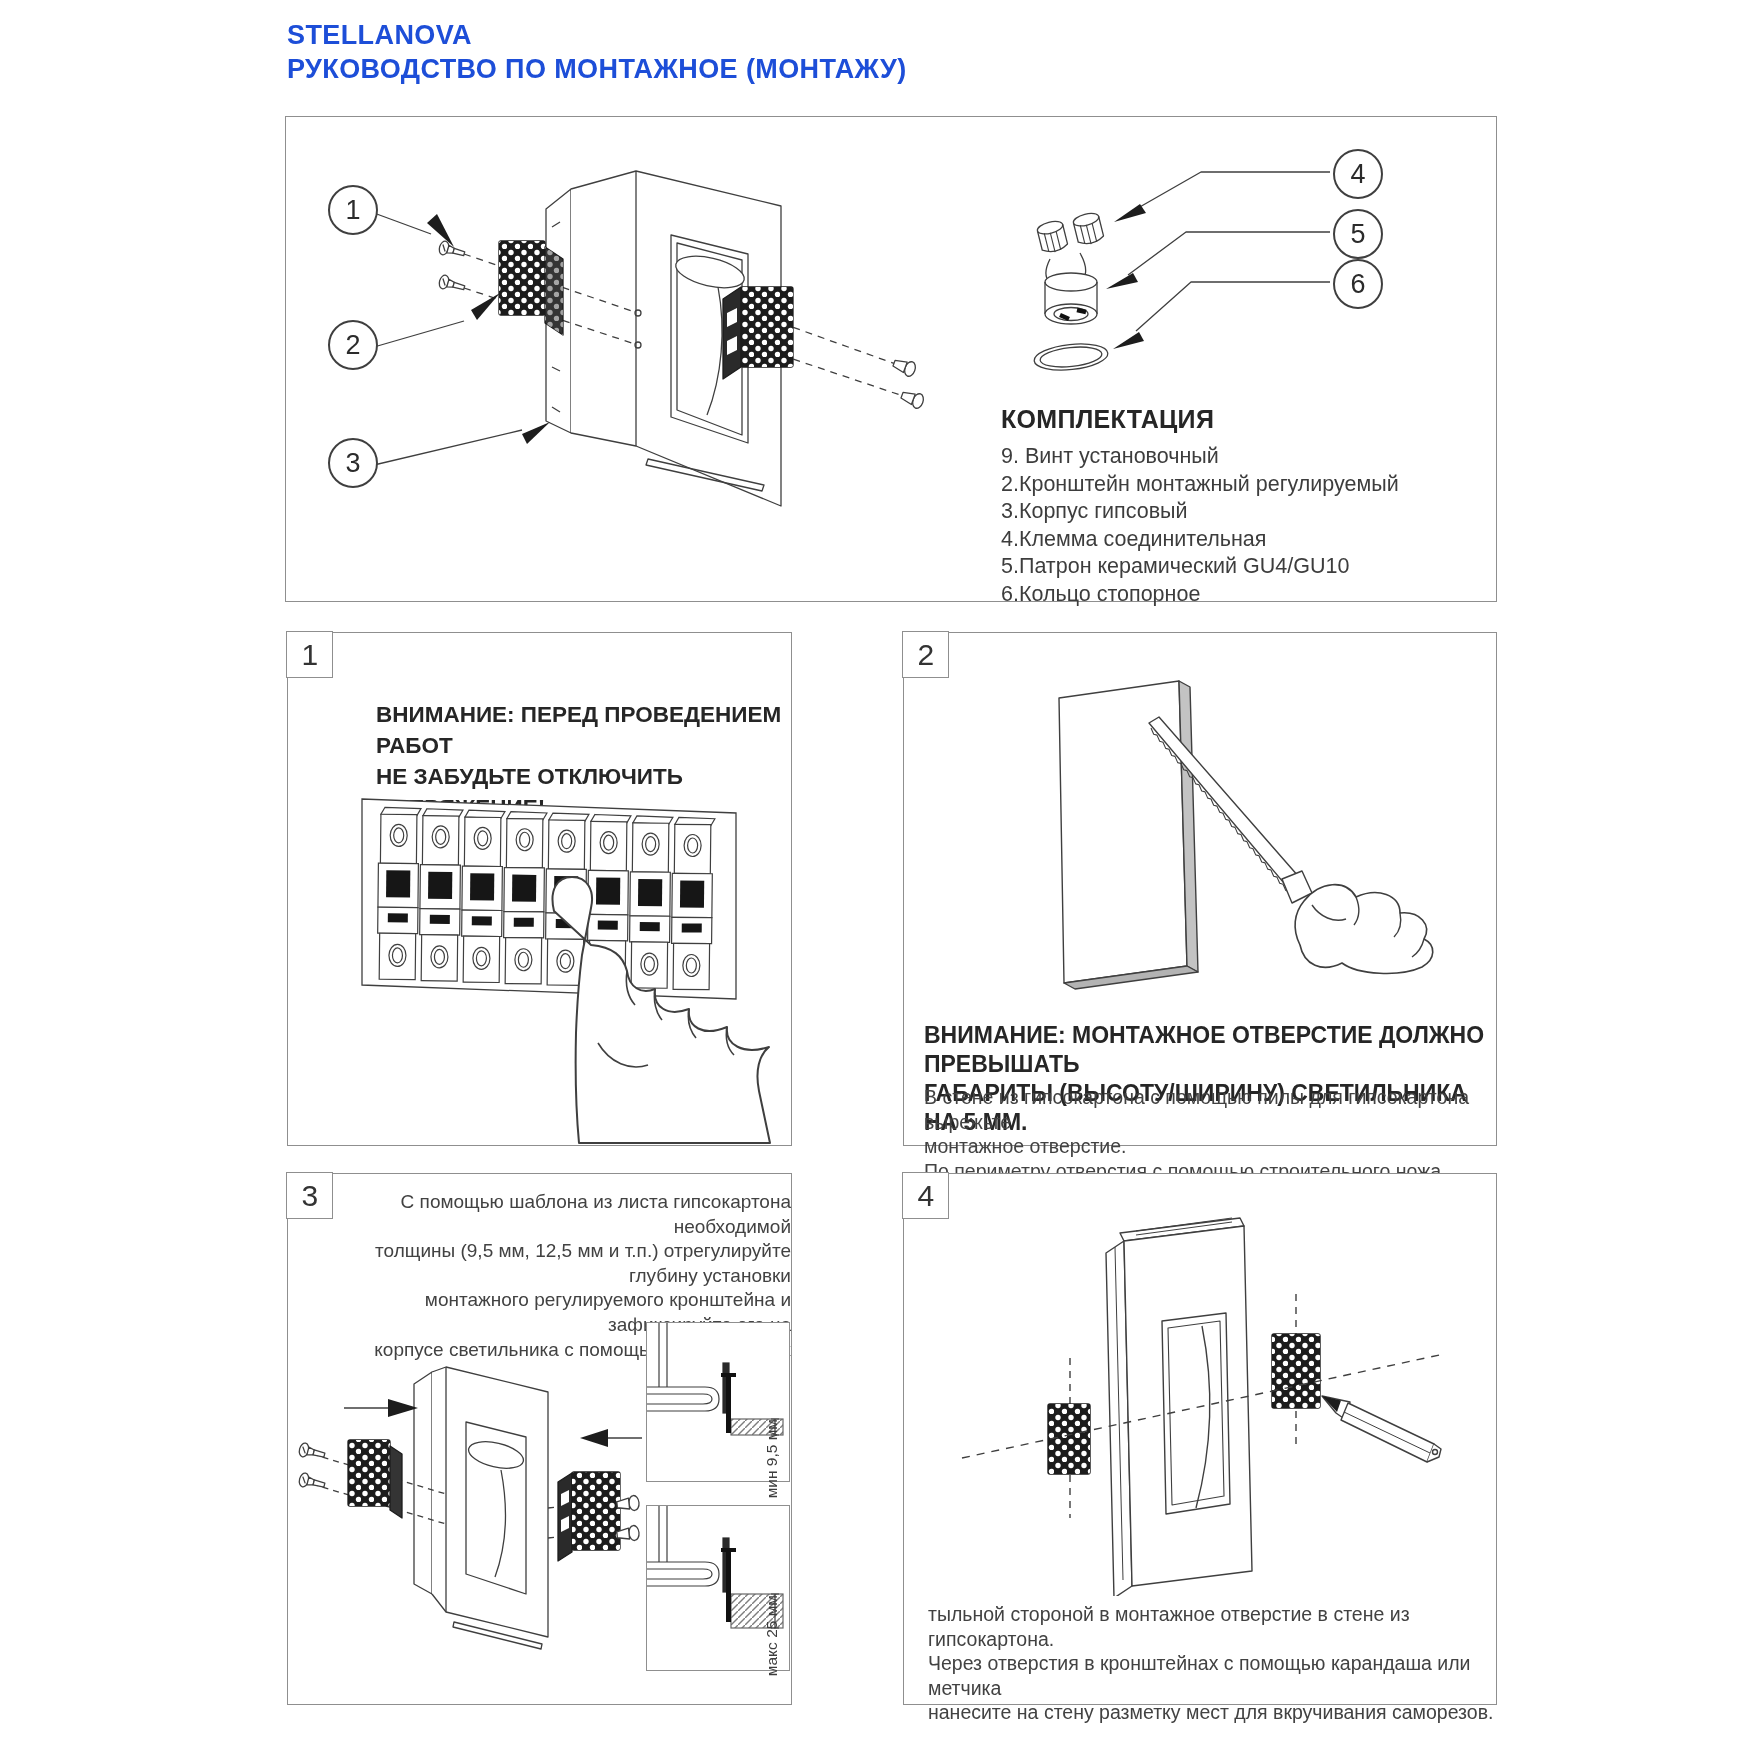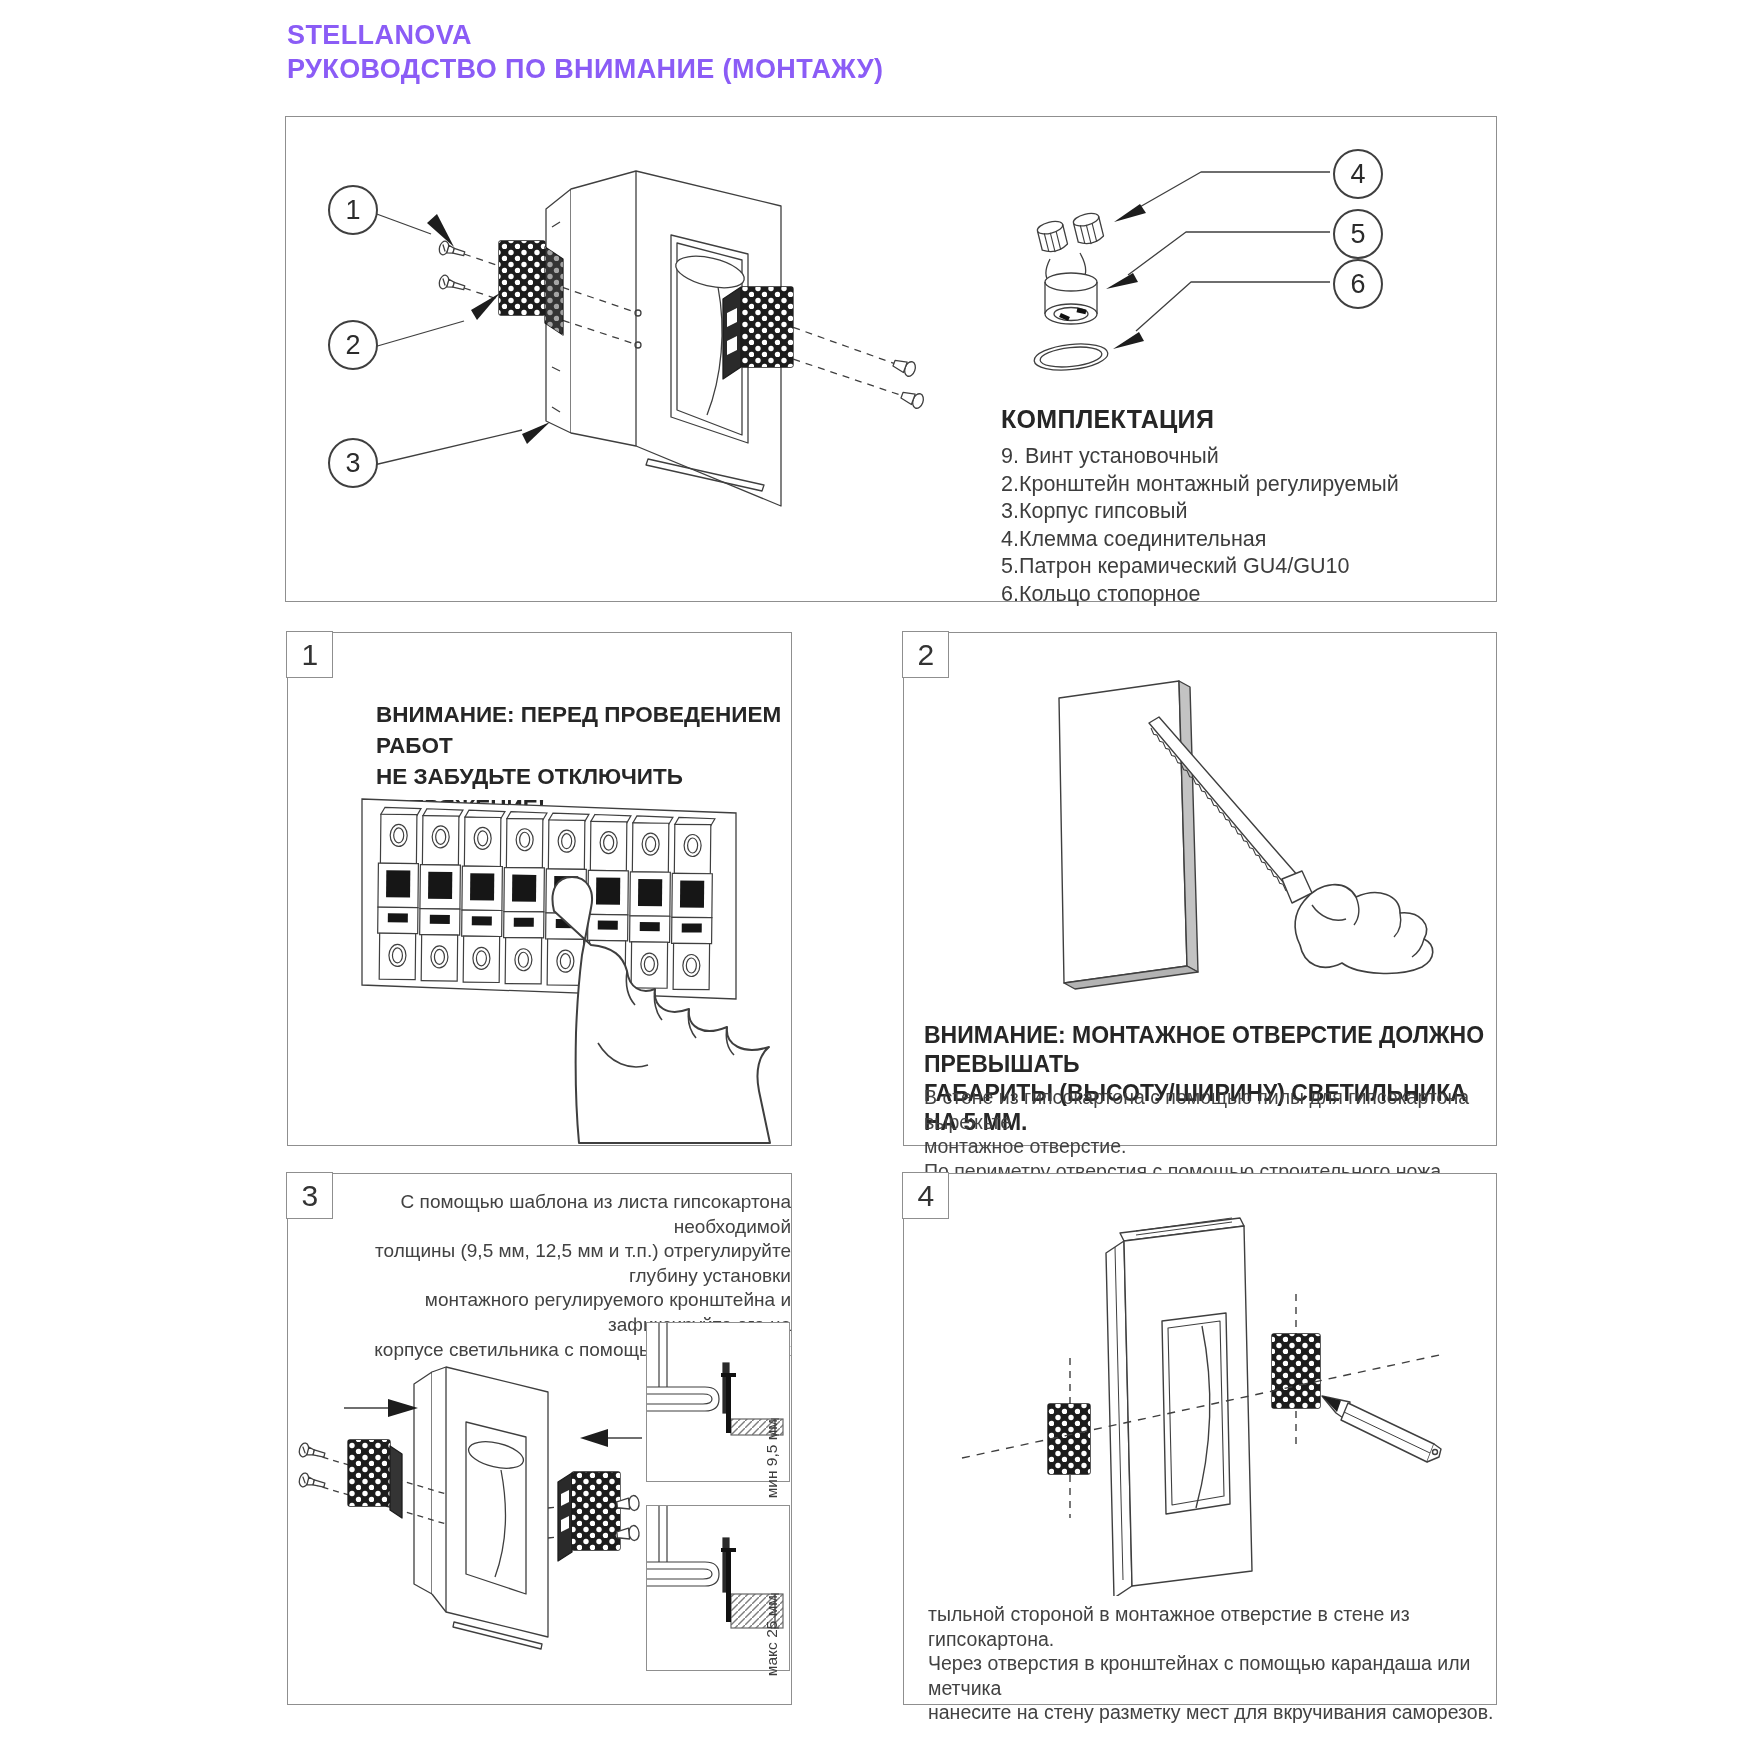--- a/index.html
+++ b/index.html
@@ -1,19 +1,19 @@
 <!DOCTYPE html>
 <html><head>
 <meta charset="utf-8">
 <style>
   html,body{margin:0;padding:0;background:#ffffff;}
   .page{position:relative;width:1752px;height:1752px;background:#fff;overflow:hidden;
         font-family:"Liberation Sans",sans-serif;color:#2e2e2e;}
   .hdr{position:absolute;left:287px;top:18px;font-weight:bold;font-size:27px;line-height:34px;
-       letter-spacing:0.4px;color:#8b5cf6;}
+       letter-spacing:0.4px;color:#1d4ed8;}
   .box{position:absolute;border:1.6px solid #8f8f8f;background:#fff;box-sizing:border-box;}
   .step-num{position:absolute;left:-1.6px;top:-1.6px;width:47px;height:47px;border:1.6px solid #8f8f8f;
        background:#fff;display:flex;align-items:center;justify-content:center;font-size:30px;color:#333;box-sizing:border-box;}
   .callout{position:absolute;width:46px;height:46px;border:2.2px solid #3f3f3f;border-radius:50%;
        background:#fff;display:flex;align-items:center;justify-content:center;font-size:27px;color:#2b2b2b;}
   .art{position:absolute;}
   .warn1{position:absolute;left:88px;top:66px;font-weight:bold;font-size:22.5px;line-height:31px;color:#262626;}
   .kit-text{position:absolute;left:715px;top:288px;}
   .kit-title{font-weight:bold;font-size:25px;color:#262626;margin-bottom:9px;letter-spacing:0.3px;}
   .kit-item{font-size:21.5px;line-height:27.5px;color:#3d3d3d;}
@@ -64,21 +64,21 @@
         <rect x="10" y="92" width="20" height="9" fill="#161616"></rect>
         <rect x="2" y="112" width="36" height="46" fill="#fff" stroke="#3f3f3f" stroke-width="1.2"></rect>
         <ellipse cx="20" cy="134" rx="8.5" ry="11" fill="#fff" stroke="#3f3f3f" stroke-width="1.2"></ellipse>
         <ellipse cx="20" cy="134" rx="5" ry="7.5" fill="#fff" stroke="#3f3f3f" stroke-width="1.2"></ellipse>
       </g>
     </defs>
   </svg>
 
   <div class="hdr">
     <div>STELLANOVA</div>
-    <div>РУКОВОДСТВО ПО ВНИМАНИЕ (МОНТАЖУ)</div>
+    <div>РУКОВОДСТВО ПО МОНТАЖНОЕ (МОНТАЖУ)</div>
   </div>
 
   <div class="box" style="left:285px;top:116px;width:1212px;height:486px;">
 
     <svg class="art" style="left:0;top:0" width="1208" height="482" viewBox="0 0 1208 482">
       <g stroke="#3f3f3f" stroke-width="1.3" fill="none" stroke-linejoin="round">
 
         <path d="M260,92 L285,72 L285,316 L260,304 Z" fill="#fff"></path>
         <path d="M266,110 l8,-5 M266,150 l8,-4 M266,250 l8,4 M266,290 l8,5"></path>
         <path d="M285,72 L350,54 L495,89 L495,389 L350,329 L285,316" fill="#fff"></path>

